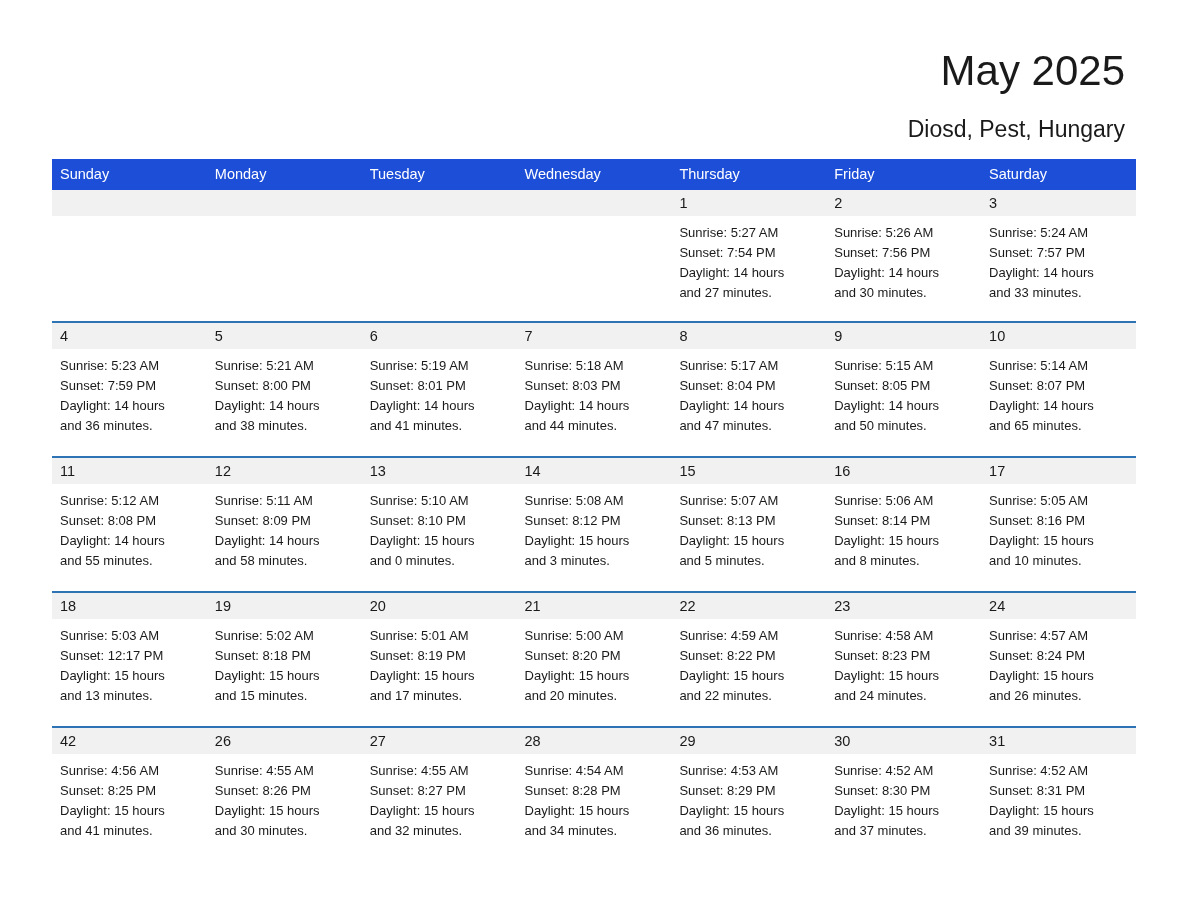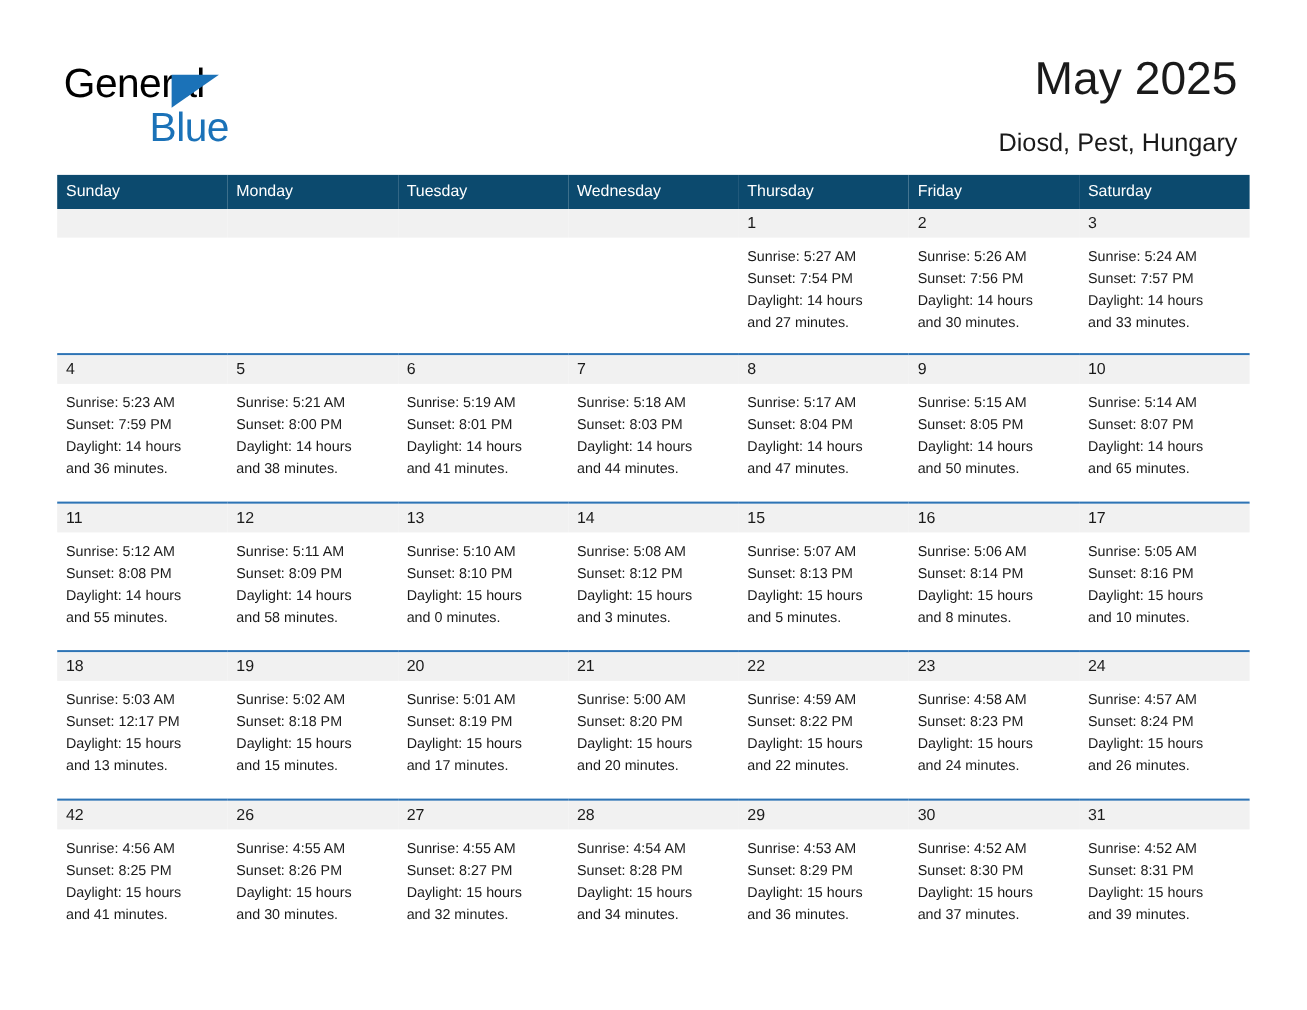--- a/index.html
+++ b/index.html
@@ -97,21 +97,21 @@
     width: 1084px;
   }
 
   .cal-table {
     width: 100%;
     border-collapse: collapse;
     table-layout: fixed;
   }
 
   .cal-table th {
-    background: #0c4a6e;
+    background: #1d4ed8;
     color: #ffffff;
     font-weight: normal;
     font-size: 14.5px;
     line-height: 18px;
     text-align: left;
     padding: 6px 0 7px 8px;
     border: none;
   }
 
   .weekrow > td {
@@ -153,25 +153,20 @@
     white-space: normal;
   }
 </style>
 </head>
 <body>
 
 <div class="page">
 
   <div class="header">
 
-    <div class="logo">
-      <span class="logo-general">General</span>
-      <span class="logo-tri"></span>
-      <span class="logo-blue">Blue</span>
-    </div>
 
     <div class="titleblock">
       <div class="cal-title">May 2025</div>
       <div class="cal-subtitle">Diosd, Pest, Hungary</div>
     </div>
 
   </div>
 
   <div class="calendar">
     <table class="cal-table">

